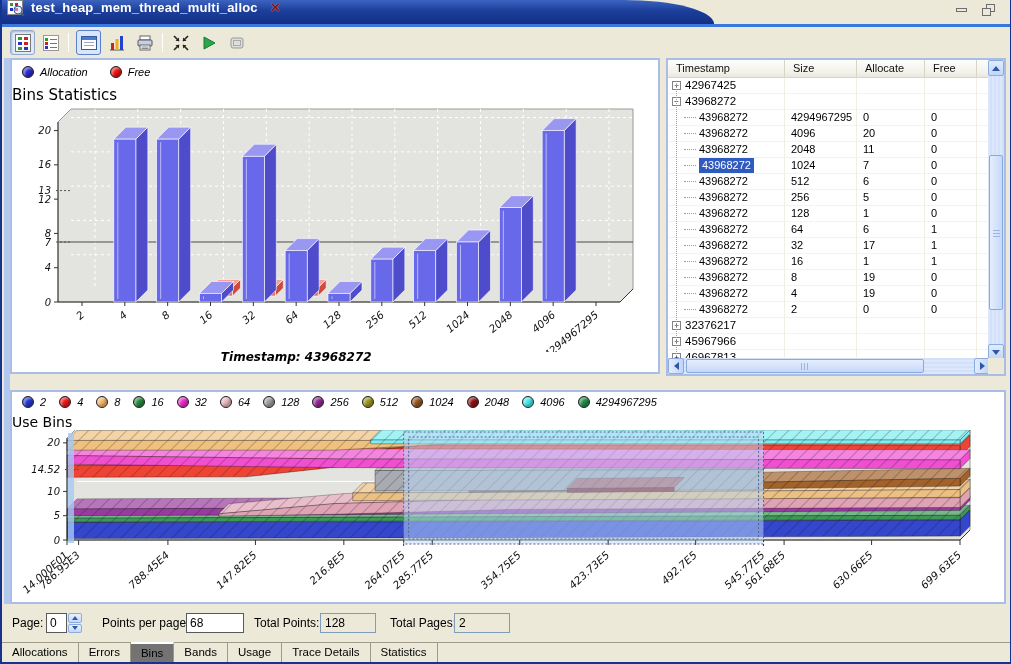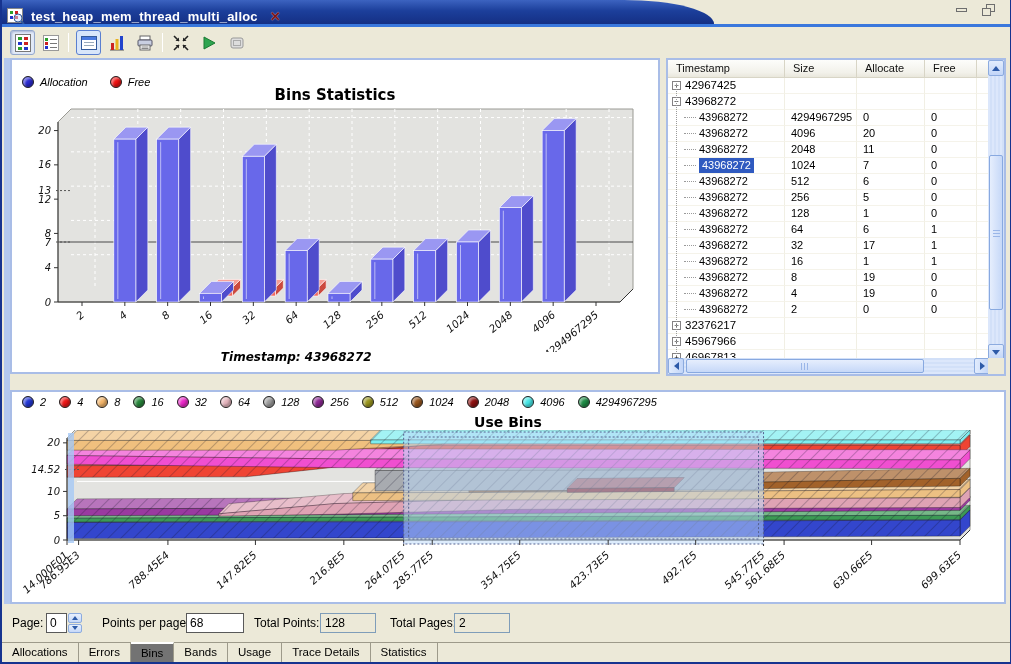--- a/index.html
+++ b/index.html
@@ -9,21 +9,21 @@
     background:#ece9d8;
     border-left:2px solid #16338f;border-right:1px solid #16338f;border-bottom:2px solid #16338f;
     font-family:"Liberation Sans",sans-serif;font-size:11px;color:#000;
   }
   
   .titlebar{position:absolute;left:0;top:0;width:100%;height:24px;background:#ece9d8;}
   .titlebar-blue{
     position:absolute;left:0;top:0;width:712px;height:24px;
     background:linear-gradient(180deg,#3c63c0 0%,#1c3f9b 45%,#142f84 100%);
     border-top-right-radius:90px 24px;
-    display:flex;align-items:flex-end;gap:6px;padding-left:5px;
+    display:flex;align-items:flex-start;gap:6px;padding-left:5px;
   }
   .tab-title{color:#fff;font-weight:bold;font-size:13px;letter-spacing:.2px;}
   .tab-close{color:#7d1414;font-weight:bold;font-size:13px;margin-left:6px;cursor:default;
     text-shadow:0 0 1px #d8d8ff;}
   .win-btns{position:absolute;right:12px;top:4px;display:flex;gap:10px;}
   .win-btn{width:17px;height:13px;position:relative;}
   .min-glyph{position:absolute;left:2px;top:4px;width:11px;height:4px;border:1px solid #6e6e6e;background:#ece9d8;}
   .restore-glyph-a{position:absolute;left:5px;top:0;width:9px;height:8px;border:1px solid #6e6e6e;}
   .restore-glyph-b{position:absolute;left:1px;top:4px;width:9px;height:8px;border:1px solid #6e6e6e;background:#ece9d8;}
   .title-underline{position:absolute;left:0;top:24px;width:100%;height:3px;background:#3a78dd;}
@@ -39,21 +39,21 @@
   .left-strip{position:absolute;left:2px;top:58px;width:6px;height:546px;background:#b3c8ef;}
   .bins-panel{left:8px;top:58px;width:650px;height:316px;}
   .table-panel{left:664px;top:58px;width:340px;height:318px;padding-left:24px;}
   .use-panel{left:8px;top:390px;width:996px;height:214px;}
   .legend{position:absolute;left:10px;display:flex;align-items:center;}
   .legend .item{display:flex;align-items:center;margin-right:22px;}
   .use-legend .item{margin-right:13px;}
   .dot{width:12px;height:12px;border-radius:50%;border:1px solid #222;margin-right:6px;
     box-shadow:inset -2px -2px 2px rgba(0,0,0,.25), inset 2px 2px 2px rgba(255,255,255,.45);}
   .legend .lbl{font-style:italic;font-size:11px;}
-  .chart-title{position:absolute;width:100%;text-align:center;font-weight:bold;font-size:15px;
+  .chart-title{position:absolute;width:100%;font-weight:normal;font-size:15px;
     font-family:"DejaVu Sans",sans-serif;}
   .chart-footer{position:absolute;left:0;width:88%;text-align:center;font-weight:bold;font-style:italic;
     font-size:12px;font-family:"DejaVu Sans",sans-serif;}
   svg text.tick{font:italic 10px "DejaVu Sans",sans-serif;fill:#111;}
   svg text.tickb{font:italic 10.5px "DejaVu Sans",sans-serif;fill:#111;}
   
   .thead{position:absolute;left:0;top:0;width:322px;height:18px;display:grid;
     grid-template-columns:117px 72px 68px 52px 1fr;
     background:linear-gradient(180deg,#fdfdfb,#f2f1ea 70%,#e7e5d9);}
   .thead .hc{border-right:1px solid #d8d5c6;border-bottom:1px solid #d8d5c6;padding:2px 0 0 8px;
@@ -213,21 +213,21 @@
       <svg width="18" height="18">
         <rect x="3" y="4" width="12" height="10" rx="2" fill="#ddd" stroke="#999"></rect>
         <rect x="5.5" y="6.5" width="7" height="5" fill="none" stroke="#aaa"></rect>
       </svg>
     </div>
   </div>
 
   <div class="left-strip"></div>
 
   <div class="panel bins-panel">
-    <div class="legend" style="top:16px">
+    <div class="legend" style="top:6px">
         <div class="item">
           <span class="dot" style="background: rgb(42, 42, 208);"></span>
           <span class="lbl">Allocation</span>
         </div>
         <div class="item">
           <span class="dot" style="background: rgb(238, 17, 17);"></span>
           <span class="lbl">Free</span>
         </div>
       </div>
     <div class="chart-title" style="top:26px">Bins Statistics</div>

